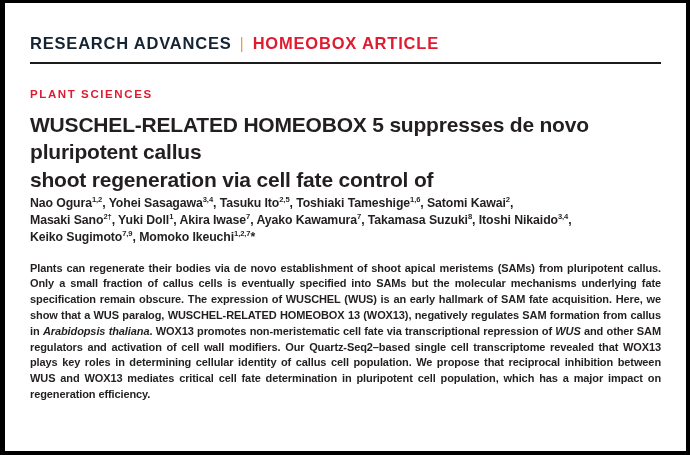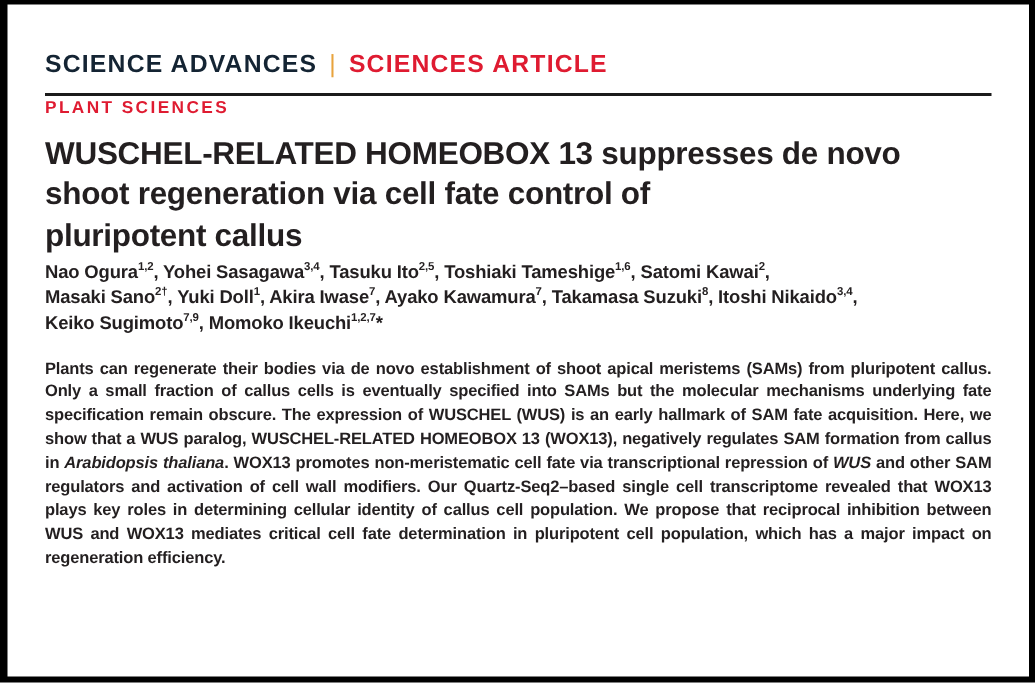--- a/index.html
+++ b/index.html
@@ -32,21 +32,21 @@
     font-weight: 400;
     padding: 0 8px;
   }
   .article-type { color: var(--brand-red, #df1b31); }
   .masthead-rule {
     border: none;
     border-top: 2px solid #1b1b1b;
     margin: 9px 0 0 0;
   }
   .section-label {
-    margin-top: 2px;
+    margin-top: 24px;
     font-size: 11.5px;
     font-weight: 700;
     letter-spacing: 1.6px;
     color: var(--brand-red, #df1b31);
   }
   .article-title {
     margin-top: 11px;
     font-size: 21px;
     font-weight: 700;
     letter-spacing: -0.2px;
@@ -79,32 +79,32 @@
     -webkit-hyphens: auto;
   }
   .abstract-text em { font-style: italic; }
 </style>
 </head>
 <body>
 
 <div class="page">
 
   <div class="masthead">
-    <span class="journal-name">SCIENCE ADVANCES</span>
+    <span class="journal-name">RESEARCH ADVANCES</span>
     <span class="masthead-divider">|</span>
-    <span class="article-type">SCIENCES ARTICLE</span>
+    <span class="article-type">HOMEOBOX ARTICLE</span>
   </div>
 
   <hr class="masthead-rule">
 
   <div class="section-label">PLANT SCIENCES</div>
 
   <div class="article-title">
-    <div class="title-line">WUSCHEL-RELATED HOMEOBOX 13 suppresses de novo</div>
+    <div class="title-line">WUSCHEL-RELATED HOMEOBOX 5 suppresses de novo</div>
+    <div class="title-line">pluripotent callus</div>
     <div class="title-line">shoot regeneration via cell fate control of</div>
-    <div class="title-line">pluripotent callus</div>
   </div>
 
   <div class="author-list"><span>Nao Ogura</span><sup>1,2</sup>, <span>Yohei Sasagawa</span><sup>3,4</sup>, <span>Tasuku Ito</span><sup>2,5</sup>, <span>Toshiaki Tameshige</span><sup>1,6</sup>, <span>Satomi Kawai</span><sup>2</sup>, <br><span>Masaki Sano</span><sup>2†</sup>, <span>Yuki Doll</span><sup>1</sup>, <span>Akira Iwase</span><sup>7</sup>, <span>Ayako Kawamura</span><sup>7</sup>, <span>Takamasa Suzuki</span><sup>8</sup>, <span>Itoshi Nikaido</span><sup>3,4</sup>, <br><span>Keiko Sugimoto</span><sup>7,9</sup>, <span>Momoko Ikeuchi</span><sup>1,2,7</sup>*</div>
 
   <p class="abstract-text"><span>Plants can regenerate their bodies via de novo establishment of shoot apical meristems (SAMs) from pluripotent callus. Only a small fraction of callus cells is eventually specified into SAMs but the molecular mechanisms underlying fate specification remain obscure. The expression of WUSCHEL (WUS) is an early hallmark of SAM fate acquisition. Here, we show that a WUS paralog, WUSCHEL-RELATED HOMEOBOX 13 (WOX13), negatively regulates SAM formation from callus in </span><em>Arabidopsis thaliana</em><span>. WOX13 promotes non-meristematic cell fate via transcriptional repression of </span><em>WUS</em><span> and other SAM regulators and activation of cell wall modifiers. Our Quartz-Seq2–based single cell transcriptome revealed that WOX13 plays key roles in determining cellular identity of callus cell population. We propose that reciprocal inhibition between WUS and WOX13 mediates critical cell fate determination in pluripotent cell population, which has a major impact on regeneration efficiency.</span></p>
 
 </div>
 
 </body></html>

